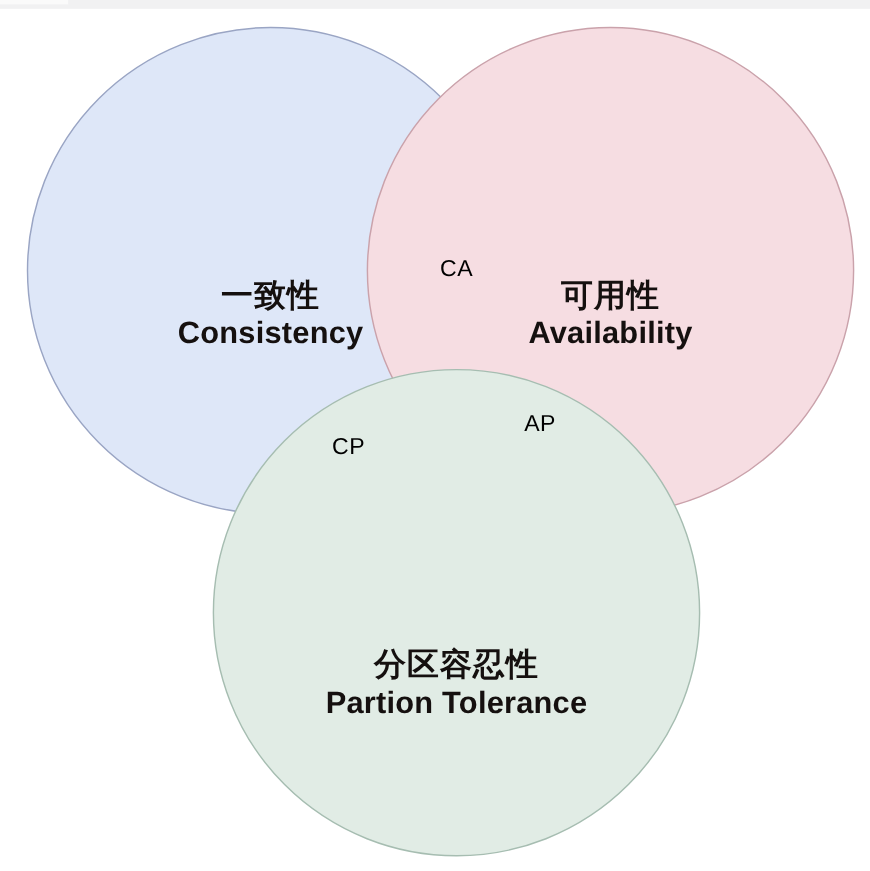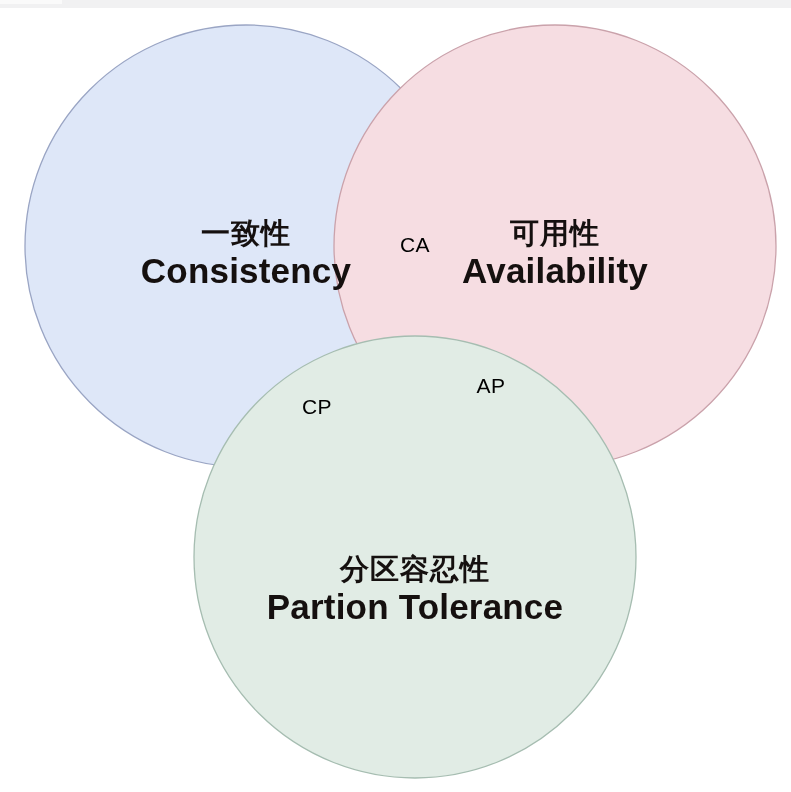--- a/index.html
+++ b/index.html
@@ -52,29 +52,30 @@
   .label {
     position: absolute;
     text-align: center;
     color: #15100f;
     line-height: 1.18;
     white-space: nowrap;
     -webkit-font-smoothing: antialiased;
   }
   .label-main {
     font-weight: bold;
+    margin-top: 36px;
   }
   .label-cn {
     font-size: 29px;
     font-weight: bold;
     letter-spacing: 1px;
     display: block;
   }
   .label-en {
-    font-size: 35px;
+    font-size: 28px;
     font-weight: bold;
     letter-spacing: 0.2px;
     display: block;
   }
   .label-inter {
     font-size: 21px;
     font-weight: normal;
     color: #000000;
     letter-spacing: 0.5px;
   }

